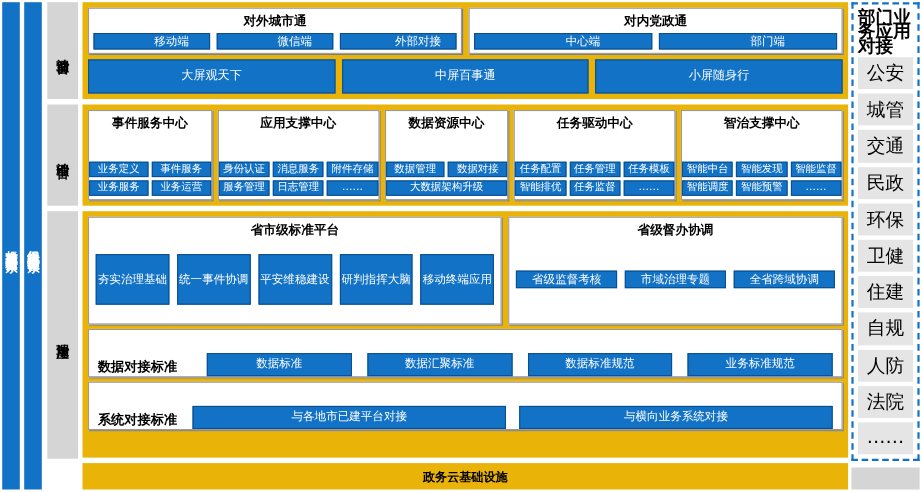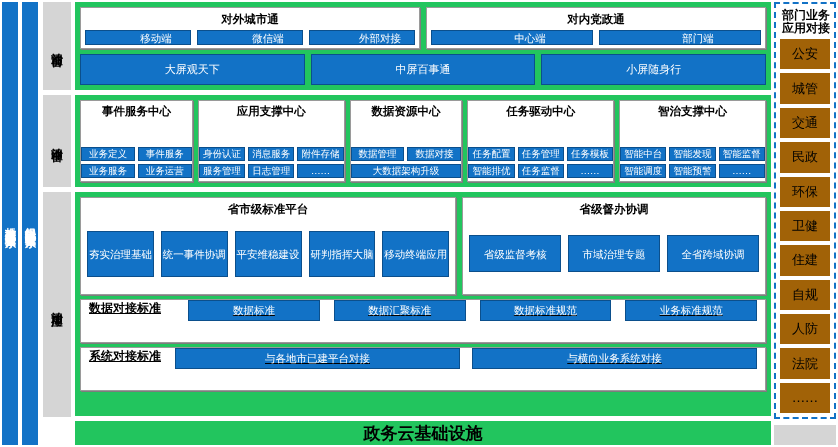--- a/index.html
+++ b/index.html
@@ -46,31 +46,31 @@
   .stage-label.s2{height:92px;margin-top:5px;}
   .stage-label.s3{height:225px;margin-top:5px;}
   .stage-spacer{flex:1;}
   
   .center{
     flex:1;display:flex;flex-direction:column;
     margin:2px 2px 2px 2px;
     box-sizing:border-box;
   }
   .band{
-    background:#22c55e;
+    background:#eab308;
     box-sizing:border-box;
     padding:5px;
   }
   .band.front{height:88px;display:flex;flex-direction:column;gap:5px;}
   .band.mid{height:92px;margin-top:5px;display:flex;}
   .band.app{height:225px;margin-top:5px;display:flex;flex-direction:column;gap:4px;}
   .band.infra{
     height:24px;margin-top:5px;
     display:flex;align-items:center;justify-content:center;
-    font-weight:bold;font-size:17px;color:#000;padding:0;
+    font-weight:bold;font-size:11px;color:#000;padding:0;
   }
   
   .panel{
     background:#ffffff;
     border:1px solid #9a9a9a;
     box-shadow:1px 1px 0 #7d7d7d;
     box-sizing:border-box;
   }
   .panel-title{
     text-align:center;font-weight:bold;font-size:11.5px;color:#000;
@@ -101,51 +101,51 @@
   .center-box .grow{display:flex;gap:3px;flex:1;}
   .center-box .grow .chip{flex:1;font-size:9.5px;min-width:0;}
   .center-box.w2{flex:0.78;}
   .center-box.w3{flex:1.02;}
   
   .app-row1{display:flex;gap:6px;height:98px;}
   .plat{flex:1;display:flex;flex-direction:column;padding:2px 6px 6px;}
   .plat .chips{display:flex;gap:7px;flex:1;align-items:center;justify-content:center;}
   .plat.left .chip{flex:1;height:46px;font-size:10.5px;}
   .plat.right{flex:0.80;}
-  .plat.right .chip{flex:1;height:37px;font-size:10.5px;}
+  .plat.right .chip{flex:1;height:16px;font-size:10.5px;}
   .std-row{
-    display:flex;align-items:flex-start;height:44px;
-    padding:0 8px;gap:0;text-decoration:underline;
+    display:flex;align-items:flex-end;height:44px;
+    padding:0 8px;gap:0;
   }
   .std-label{font-weight:bold;font-size:12px;color:#000;white-space:nowrap;}
   .std-chips{display:flex;flex:1;gap:14px;margin-left:14px;padding-left:13px;}
   .std-chips .chip{flex:1;height:21px;font-size:10.5px;}
   .sys-chips{display:flex;flex:1;gap:12px;margin-left:14px;}
   .sys-chips .chip{flex:1;height:21px;font-size:10.5px;}
   
   .rightcol{
     width:62px;margin:2px 2px 2px 1px;
     display:flex;flex-direction:column;
     box-sizing:border-box;
   }
   .dashbox{
     border:2px dashed #1272C6;
     padding:3px 4px 4px;
     display:flex;flex-direction:column;
     box-sizing:border-box;
     height:418px;
   }
   .dash-title{
-    text-align:right;font-weight:bold;font-size:12px;line-height:13px;
+    text-align:left;font-weight:bold;font-size:16px;line-height:13px;
     color:#000;padding:2px 0 4px;
   }
   .dept-list{display:flex;flex-direction:column;gap:4px;flex:1;}
   .dept{
-    background:#a16207;color:#000;
-    font-size:13px;
+    background:#e5e5e5;color:#000;
+    font-size:17px;
     flex:1;
     display:flex;align-items:center;justify-content:center;
     box-sizing:border-box;
   }
   .right-foot{height:20px;margin-top:6px;background:#D5D5D5;}
 </style>
 </head>
 <body>
 
 <div id="root">

